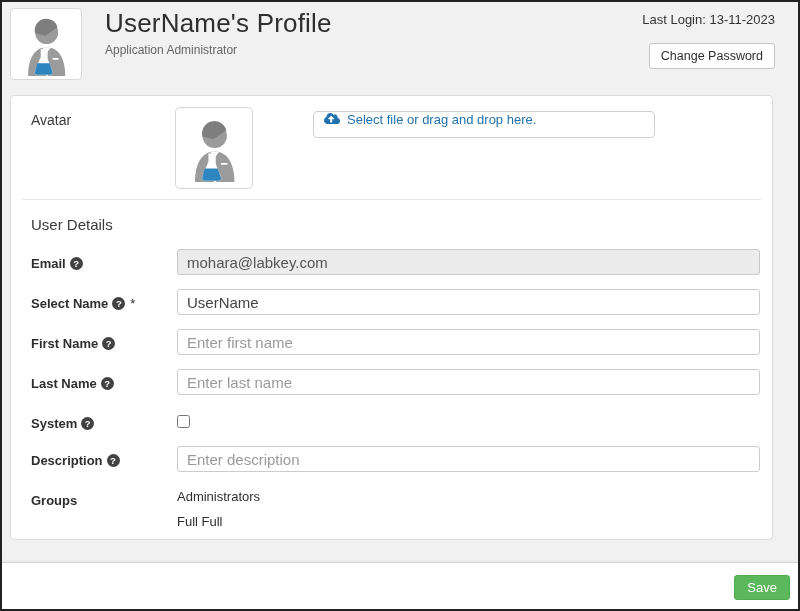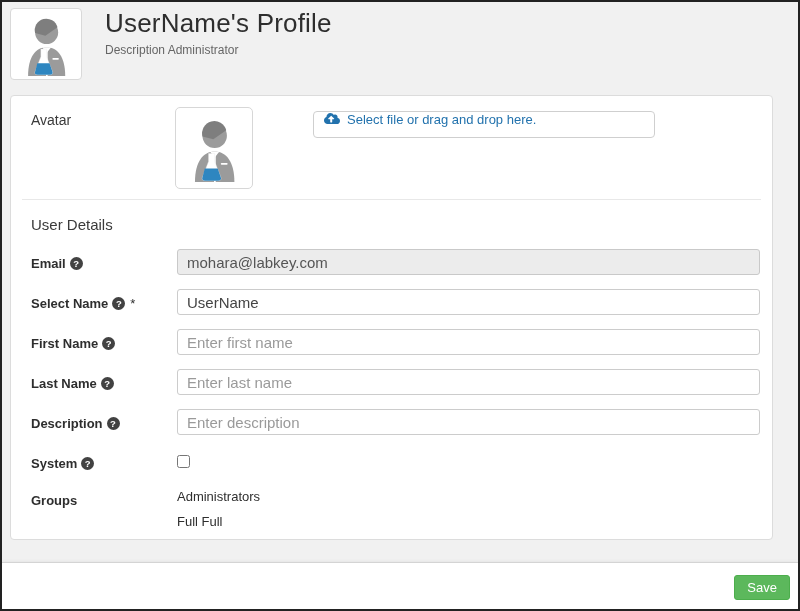--- a/index.html
+++ b/index.html
@@ -102,23 +102,27 @@
       <rect x="60" y="72" width="10" height="2.6" rx="1.2" fill="#ffffff"></rect>
       <circle cx="51" cy="32" r="18" fill="#9b9b9b"></circle>
       <path d="M33 33 A18 18 0 0 1 68 24 L49 37 Z" fill="#7e7e7e"></path>
       <path d="M42 58 h9 v12 l9 23 q1.6 5 -4 5 h-19 q-5.6 0 -4 -5 l9 -23 Z" fill="#ffffff" stroke="#e9e9e9" stroke-width="0.6"></path>
       <path d="M36.5 80 l-3.5 13 q-1.6 5 4 5 h19 q5.6 0 4 -5 l-4.5 -13 Z" fill="#2e86c0"></path>
     </svg>
   </div>
 
   <div class="hdr-titles">
     <h1 class="page-title">UserName's Profile</h1>
-    <div class="subtitle">Description Administrator</div>
+    <div class="subtitle">Application Administrator</div>
   </div>
 
+  <div class="hdr-right">
+    <div class="last-login">Last Login: 13-11-2023</div>
+    <button class="btn-default">Change Password</button>
+  </div>
 
   <section class="panel">
 
     <div class="avatar-row">
       <div class="avatar-label">Avatar</div>
       <div class="avatar-box">
         <svg class="avatar-svg" viewBox="0 0 100 100">
           <path d="M22 100 C22 70 34 55 51 55 C68 55 80 70 80 100 Z" fill="#9b9b9b"></path>
           <path d="M44 55 L51 64 L58 55 Z" fill="#ffffff"></path>
           <rect x="50" y="58" width="2.6" height="42" fill="#ffffff"></rect>
@@ -175,33 +179,33 @@
         <div class="col-label">
           <span class="lbl">Last Name</span><span class="help-icon"></span>
         </div>
         <div class="col-input">
           <input class="text-input" type="text" placeholder="Enter last name" style="">
         </div>
       </div>
 
       <div class="form-row">
         <div class="col-label">
+          <span class="lbl">System</span><span class="help-icon"></span>
+        </div>
+        <div class="col-input">
+          <input class="cb" type="checkbox" style="">
+        </div>
+      </div>
+
+      <div class="form-row">
+        <div class="col-label">
           <span class="lbl">Description</span><span class="help-icon"></span>
         </div>
         <div class="col-input">
           <input class="text-input" type="text" placeholder="Enter description" style="">
-        </div>
-      </div>
-
-      <div class="form-row">
-        <div class="col-label">
-          <span class="lbl">System</span><span class="help-icon"></span>
-        </div>
-        <div class="col-input">
-          <input class="cb" type="checkbox" style="">
         </div>
       </div>
 
       <div class="form-row groups-row">
         <div class="col-label">
           <span class="lbl">Groups</span>
         </div>
         <div class="col-input">
           <div class="group-line">Administrators</div>
           <div class="group-line">Full Full</div>

